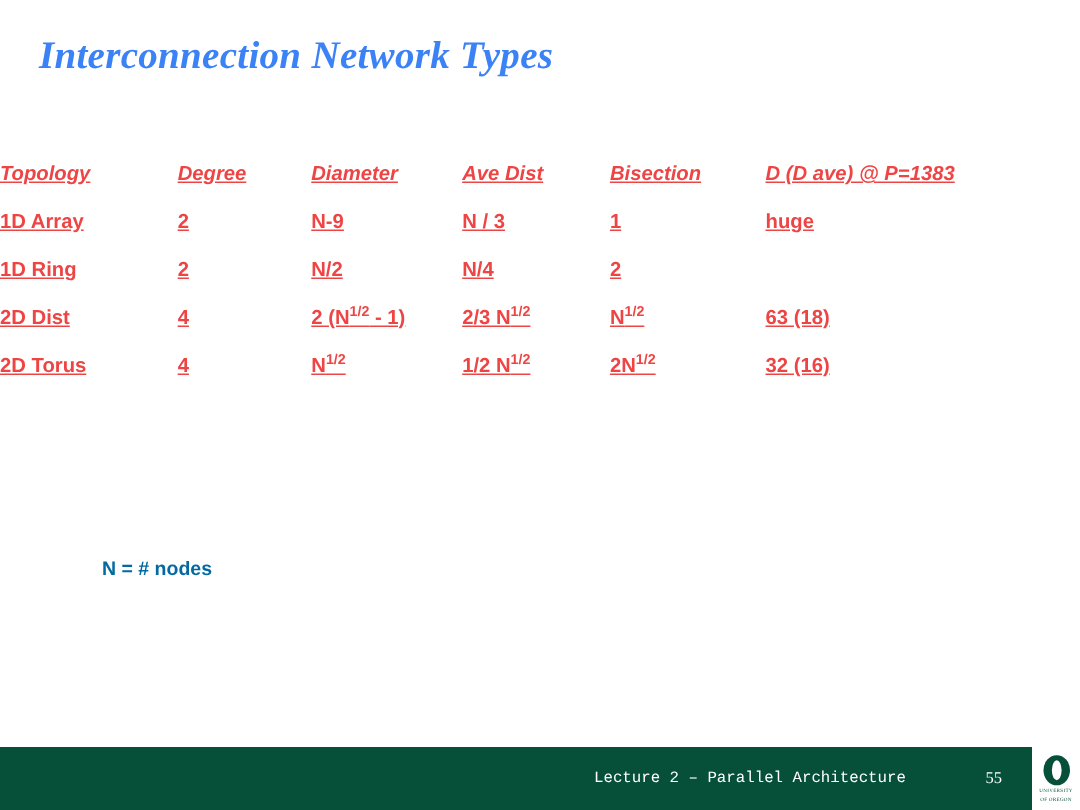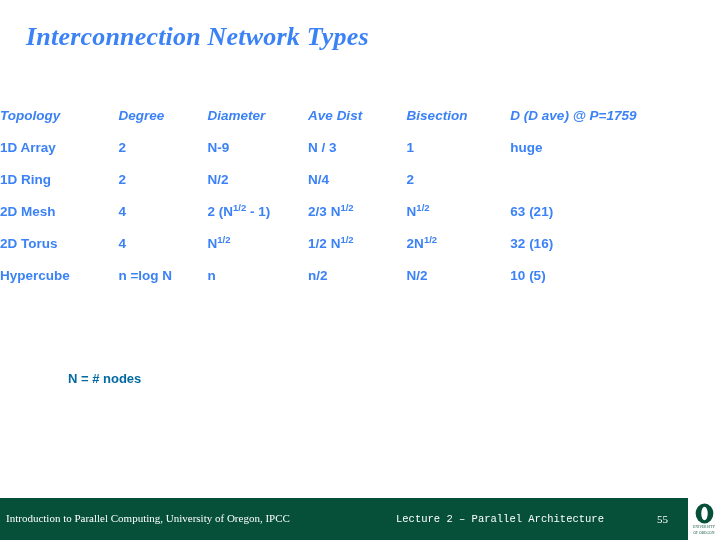--- a/index.html
+++ b/index.html
@@ -43,24 +43,25 @@
     width: 720px;
     border-collapse: collapse;
     table-layout: fixed;
   }
   #topology-table td, #topology-table th {
     padding: 0;
     margin: 0;
     vertical-align: top;
     text-align: left;
     font-size: 13.5px;
-    color: #3b82f6;
+    color: #ef4444;
     height: 32px;
     overflow: visible;
     white-space: nowrap;
+    text-decoration: underline;
   }
   #topology-table thead th {
     font-weight: bold;
     font-style: italic;
     font-size: 13.5px;
     padding-bottom: 0;
   }
   #topology-table tbody td {
     font-weight: bold;
     font-style: normal;
@@ -175,71 +176,62 @@
       <col class="col-bisection">
       <col class="col-dave">
     </colgroup>
     <thead>
       <tr>
         <th class="cell-pad">Topology</th>
         <th class="cell-pad-2">Degree</th>
         <th class="cell-pad-3">Diameter</th>
         <th class="cell-pad-4">Ave Dist</th>
         <th class="cell-pad-5">Bisection</th>
-        <th class="cell-pad-6">D (D ave) @ P=1759</th>
+        <th class="cell-pad-6">D (D ave) @ P=1383</th>
       </tr>
     </thead>
     <tbody>
       <tr>
         <td class="cell-pad">1D Array</td>
         <td class="cell-pad-2">2</td>
         <td class="cell-pad-3">N-9</td>
         <td class="cell-pad-4">N / 3</td>
         <td class="cell-pad-5">1</td>
         <td class="cell-pad-6">huge</td>
       </tr>
       <tr>
         <td class="cell-pad">1D Ring</td>
         <td class="cell-pad-2">2</td>
         <td class="cell-pad-3">N/2</td>
         <td class="cell-pad-4">N/4</td>
         <td class="cell-pad-5">2</td>
         <td class="cell-pad-6"></td>
       </tr>
       <tr>
-        <td class="cell-pad">2D Mesh</td>
+        <td class="cell-pad">2D Dist</td>
         <td class="cell-pad-2">4</td>
         <td class="cell-pad-3">2 (N<sup class="sup-frac">1/2</sup> - 1)</td>
         <td class="cell-pad-4">2/3 N<sup class="sup-frac">1/2</sup></td>
         <td class="cell-pad-5">N<sup class="sup-frac">1/2</sup></td>
-        <td class="cell-pad-6">63 (21)</td>
+        <td class="cell-pad-6">63 (18)</td>
       </tr>
       <tr>
         <td class="cell-pad">2D Torus</td>
         <td class="cell-pad-2">4</td>
         <td class="cell-pad-3">N<sup class="sup-frac">1/2</sup></td>
         <td class="cell-pad-4">1/2 N<sup class="sup-frac">1/2</sup></td>
         <td class="cell-pad-5">2N<sup class="sup-frac">1/2</sup></td>
         <td class="cell-pad-6">32 (16)</td>
       </tr>
-      <tr>
-        <td class="cell-pad">Hypercube</td>
-        <td class="cell-pad-2">n =log N</td>
-        <td class="cell-pad-3">n</td>
-        <td class="cell-pad-4">n/2</td>
-        <td class="cell-pad-5">N/2</td>
-        <td class="cell-pad-6">10 (5)</td>
-      </tr>
     </tbody>
   </table>
 
   <div id="footnote">N = # nodes</div>
 
   <div id="footer-bar"></div>
-  <div id="footer-left">Introduction to Parallel Computing, University of Oregon, IPCC</div>
   <div id="footer-center">Lecture 2 – Parallel Architecture</div>
   <div id="footer-page">55</div>
   <div id="footer-logo">
     <svg class="logo-o" viewBox="0 0 20 22">
       <ellipse cx="10" cy="11" rx="9.3" ry="10.6" fill="#06503a"></ellipse>
       <ellipse cx="10" cy="11" rx="3.4" ry="7.0" fill="#ffffff"></ellipse>
     </svg>
     <div class="logo-text">UNIVERSITY</div>
     <div class="logo-text">OF OREGON</div>
   </div>

